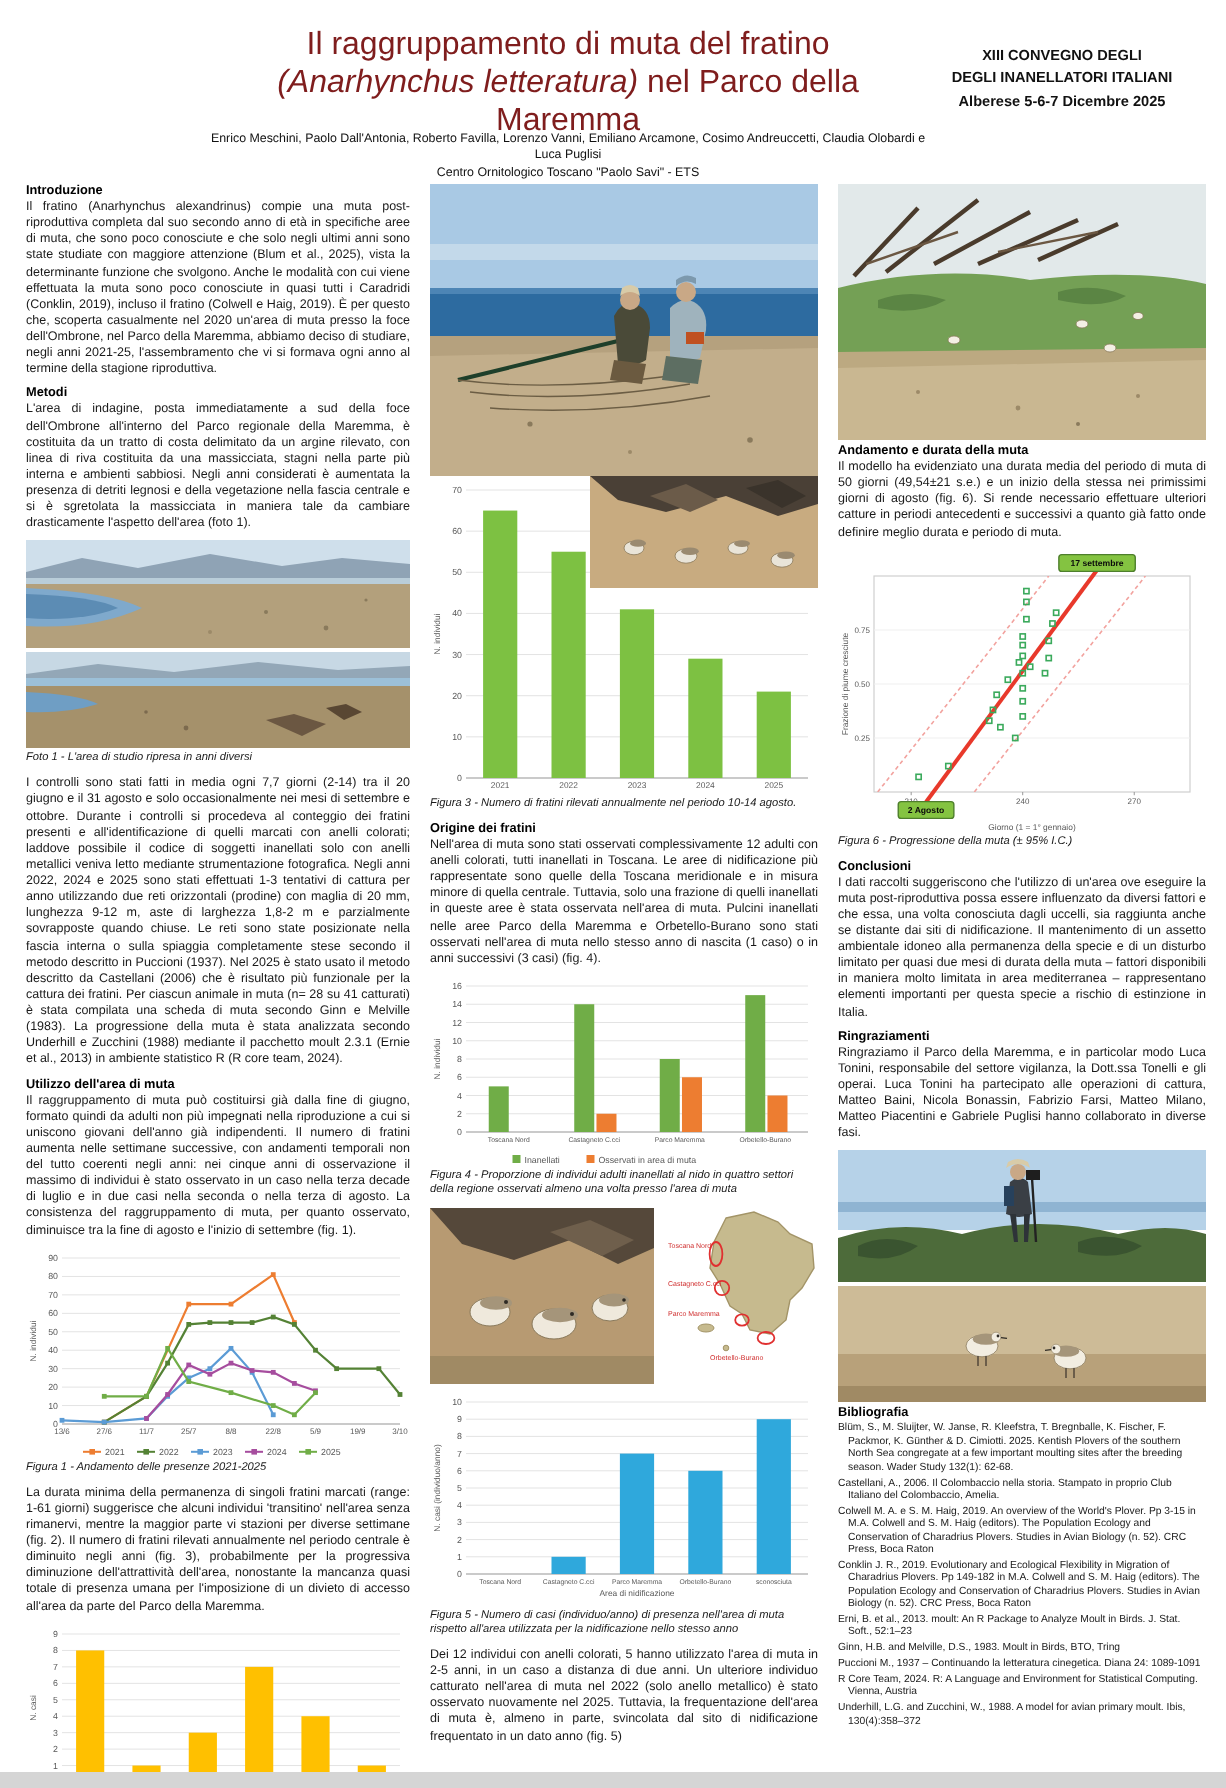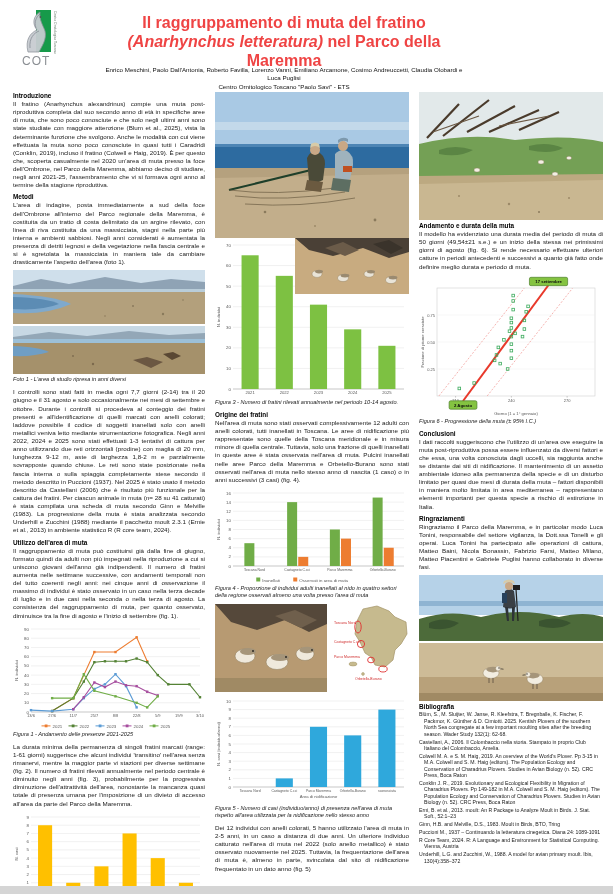--- a/index.html
+++ b/index.html
@@ -1,21 +1,21 @@
 <!DOCTYPE html>
 <html lang="it"><head>
 <meta charset="utf-8">
 <style>
   html,body{margin:0;padding:0;background:#e9e9e9;}
   .poster{position:relative;width:613px;height:894px;background:#ffffff;margin:0 auto;
           font-family:"Liberation Sans",sans-serif;overflow:hidden;color:#1a1a1a;}
   
   .logo{position:absolute;left:16px;top:8px;}
   .title-wrap{position:absolute;left:108px;top:14px;width:352px;text-align:center;}
-  .title{font-size:16px;font-weight:bold;line-height:1.18;color:#ef4444;}
+  .title{font-size:16px;font-weight:normal;line-height:1.18;color:#7f1d1d;}
   .conf{position:absolute;right:6px;top:22px;width:152px;text-align:center;
         font-size:7.3px;font-weight:600;line-height:1.55;color:#111;}
   .authors{position:absolute;left:100px;top:66px;width:368px;text-align:center;
            font-size:6.2px;line-height:1.35;color:#111;}
   
   .col{position:absolute;top:92px;}
   #col-left{left:13px;width:192px;}
   #col-mid{left:215px;width:194px;}
   #col-right{left:419px;width:184px;}
   .h{font-size:6.4px;font-weight:bold;color:#000;margin:0 0 1px 0;}
@@ -28,38 +28,33 @@
   .overlay-photo{position:absolute;top:-2px;right:0;z-index:2;}
   .row2{display:flex;gap:6px;align-items:flex-start;margin-bottom:4px;}
   .ref{font-size:5.15px;line-height:1.24;margin:0 0 1.5px 0;text-indent:-5px;padding-left:5px;text-align:left;}
   .bottom-band{position:absolute;left:0;bottom:0;width:100%;height:8px;background:#d5d5d5;}
 </style>
 </head>
 <body>
 
 <div class="poster">
 
-  <div class="logo">
-    <svg width="52" height="66" viewBox="0 0 52 66">
-      <rect x="20" y="2" width="15" height="42" fill="#169a4a"></rect>
-      <path d="M12,44 C9,32 14,25 21,22 C16,16 17,8 24,4 C23,12 27,17 29,23 C31,31 26,38 23,44 Z" fill="#c8ccd1" stroke="#8d939a" stroke-width="0.8" opacity="0.95"></path>
-      <path d="M14,40 C13,30 18,25 23,23 M20,20 C18,14 20,9 24,6" fill="none" stroke="#7d848c" stroke-width="0.7"></path>
-      <circle cx="24.5" cy="9" r="0.9" fill="#555"></circle>
-      <text x="6" y="57" font-size="12" fill="#8b8f94" font-family="Liberation Serif, serif" letter-spacing="1">COT</text>
-      <text transform="translate(38,3) rotate(90)" font-size="3.4" fill="#6b7f6e">Centro Ornitologico Toscano</text>
-    </svg>
-  </div>
 
   <div class="title-wrap">
     <div class="title">
       <span>Il raggruppamento di muta del fratino</span><br>
       <span style="font-style:italic">(Anarhynchus letteratura)</span><span> nel Parco della Maremma</span>
     </div>
   </div>
 
+  <div class="conf">
+    <div>XIII CONVEGNO DEGLI</div>
+    <div>DEGLI INANELLATORI ITALIANI</div>
+    <div>Alberese 5-6-7 Dicembre 2025</div>
+  </div>
 
   <div class="authors">
     <div>Enrico Meschini, Paolo Dall'Antonia, Roberto Favilla, Lorenzo Vanni, Emiliano Arcamone, Cosimo Andreuccetti, Claudia Olobardi e Luca Puglisi</div>
     <div>Centro Ornitologico Toscano "Paolo Savi" - ETS</div>
   </div>
 
   <div class="col" id="col-left">
     <div class="h">Introduzione</div>
     <p class="p">Il fratino (Anarhynchus alexandrinus) compie una muta post-riproduttiva completa dal suo secondo anno di età in specifiche aree di muta, che sono poco conosciute e che solo negli ultimi anni sono state studiate con maggiore attenzione (Blum et al., 2025), vista la determinante funzione che svolgono. Anche le modalità con cui viene effettuata la muta sono poco conosciute in quasi tutti i Caradridi (Conklin, 2019), incluso il fratino (Colwell e Haig, 2019). È per questo che, scoperta casualmente nel 2020 un'area di muta presso la foce dell'Ombrone, nel Parco della Maremma, abbiamo deciso di studiare, negli anni 2021-25, l'assembramento che vi si formava ogni anno al termine della stagione riproduttiva.</p>
 

